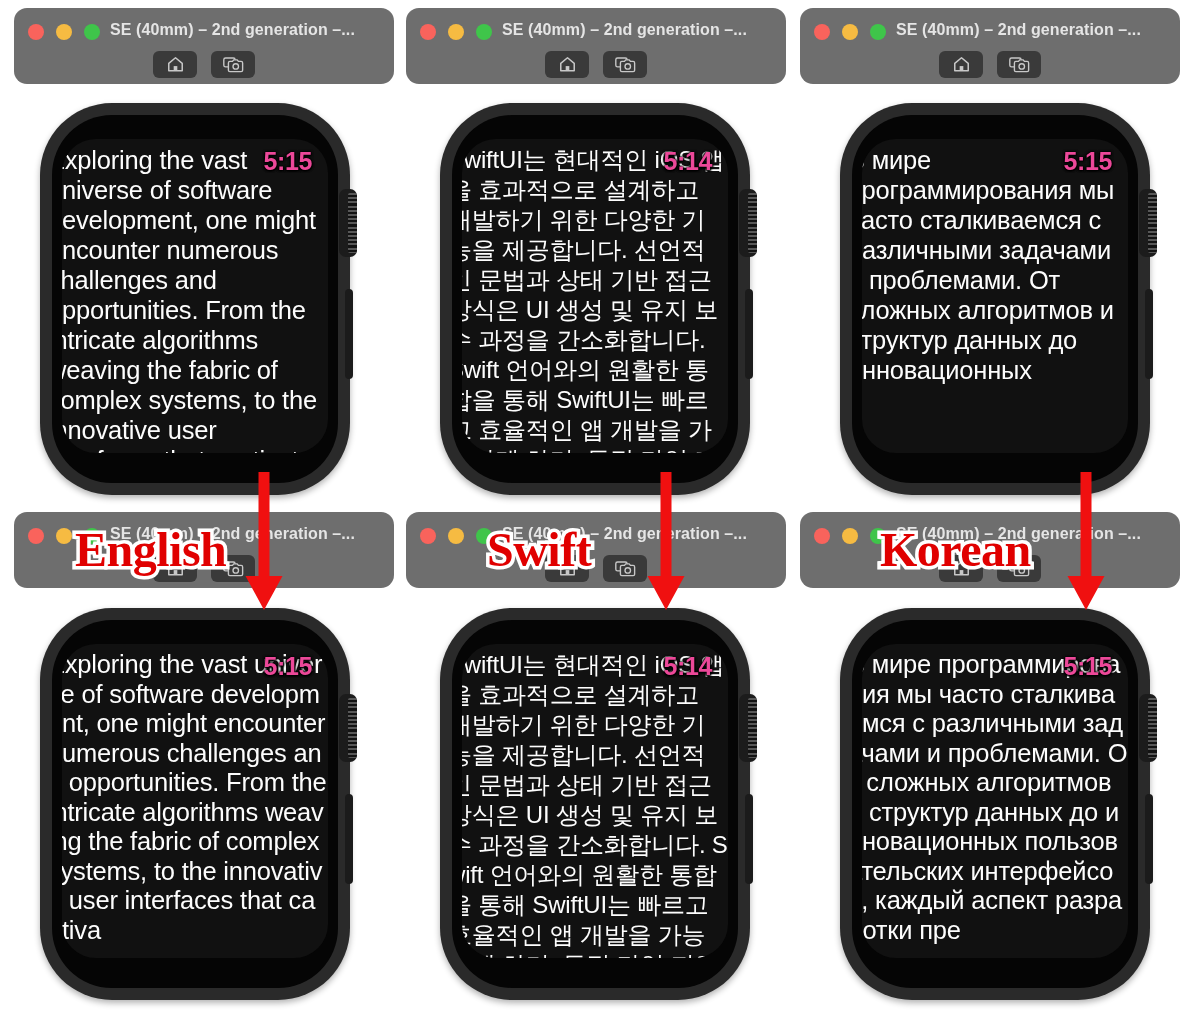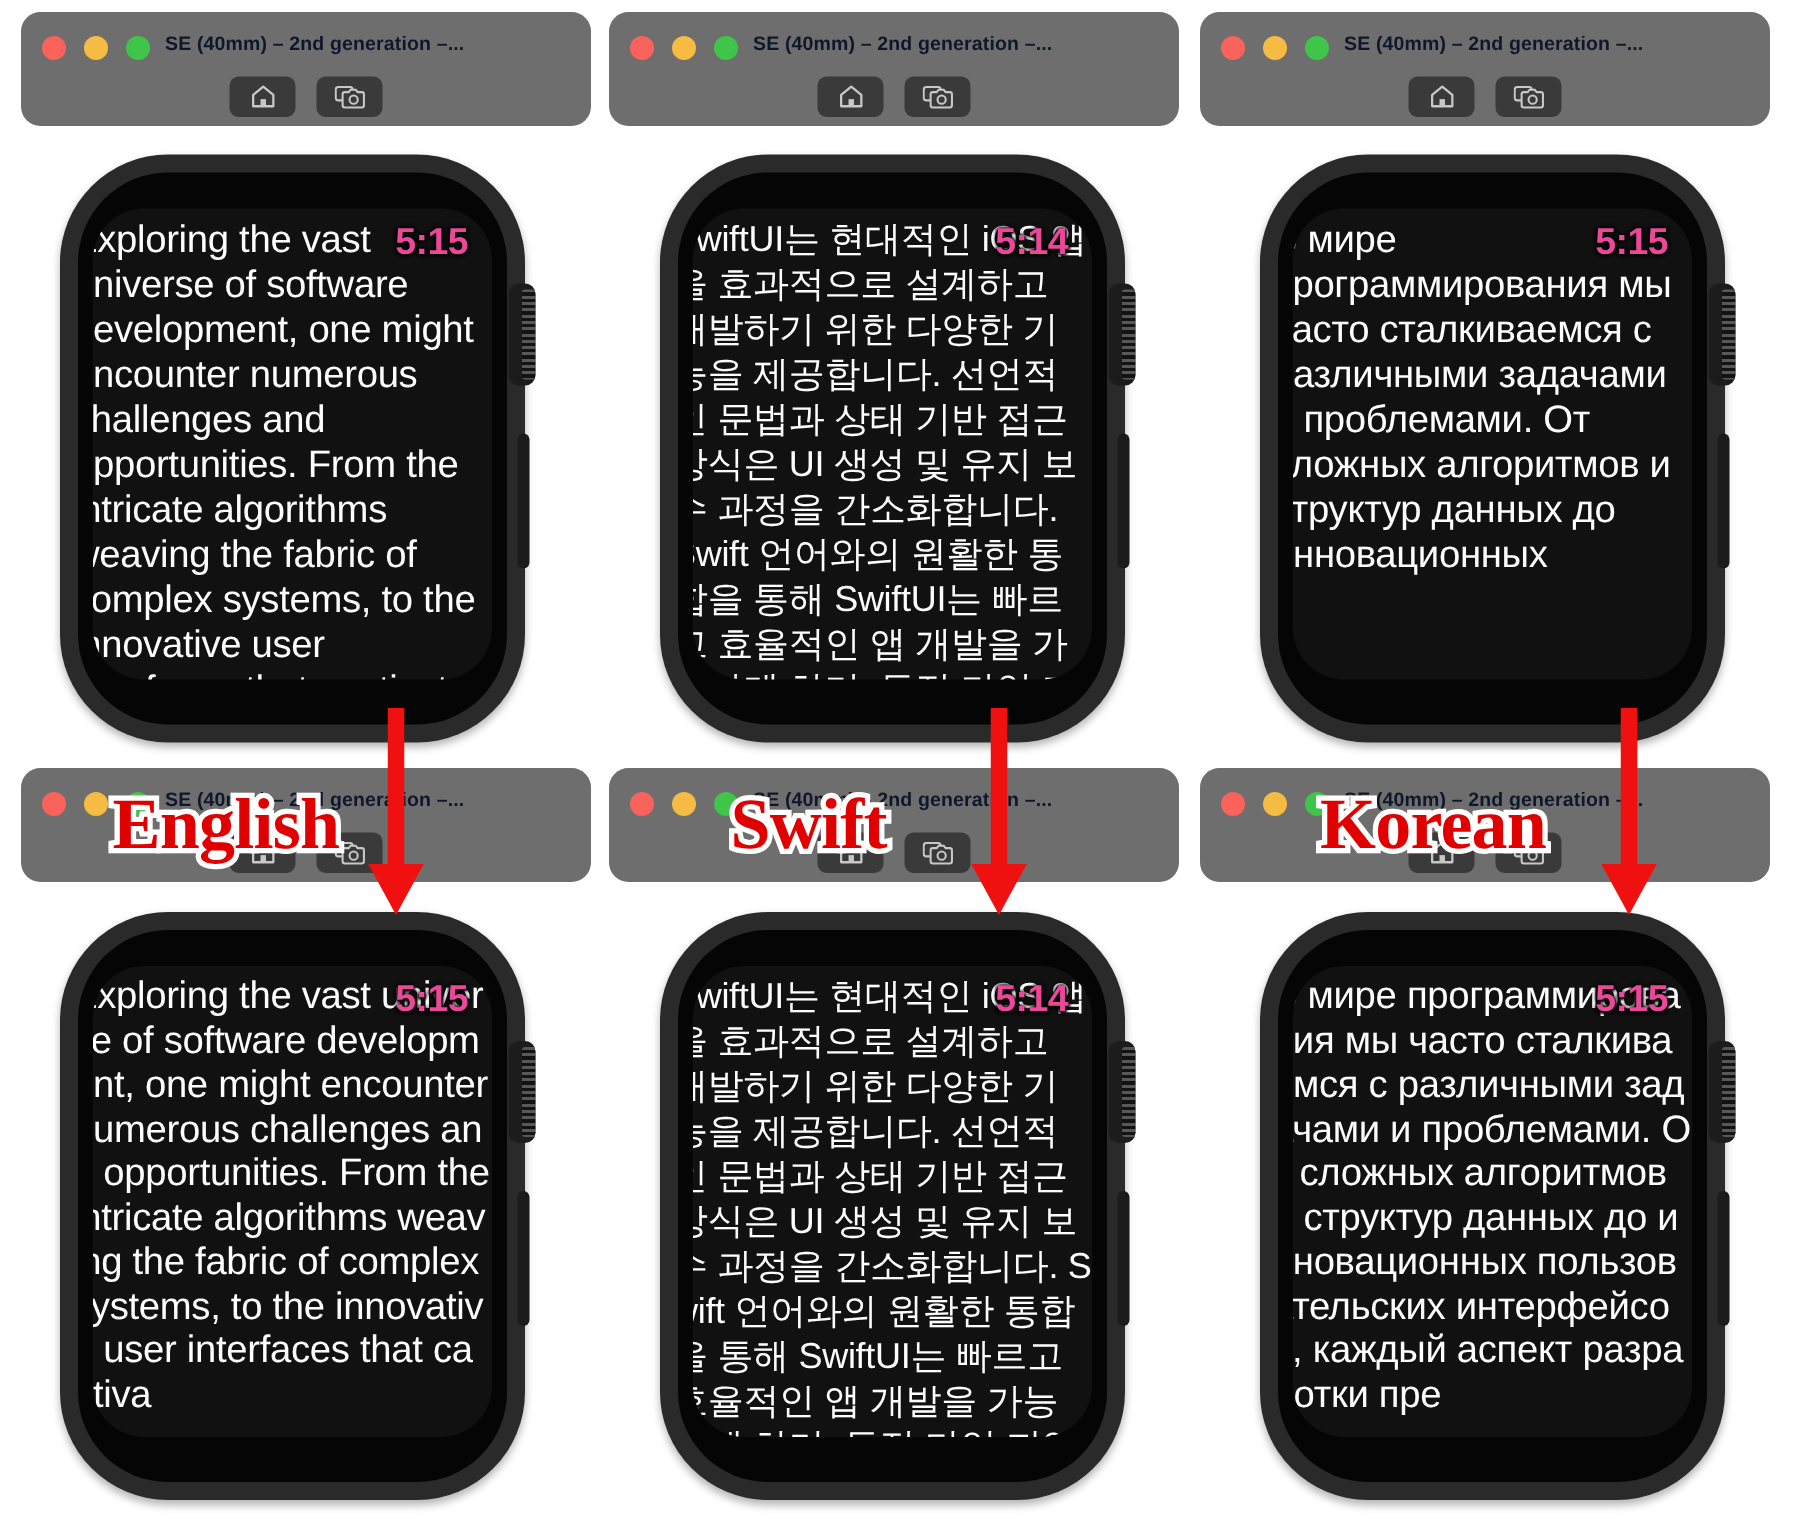--- a/index.html
+++ b/index.html
@@ -37,23 +37,23 @@
     border-radius: 50%;
   }
   .dot.red    { background: #f9635c; }
   .dot.yellow { background: #f6bb42; }
   .dot.green  { background: #3fc54a; }
 
   .win-title {
     position: absolute;
     left: 96px;
     top: 13px;
-    font-size: 13px;
+    font-size: 16px;
     font-weight: bold;
-    color: #0f172a;
+    color: #e5e5e5;
     white-space: nowrap;
     letter-spacing: 0.1px;
   }
 
   .toolbar {
     position: absolute;
     left: 0;
     right: 0;
     top: 43px;
     display: flex;

